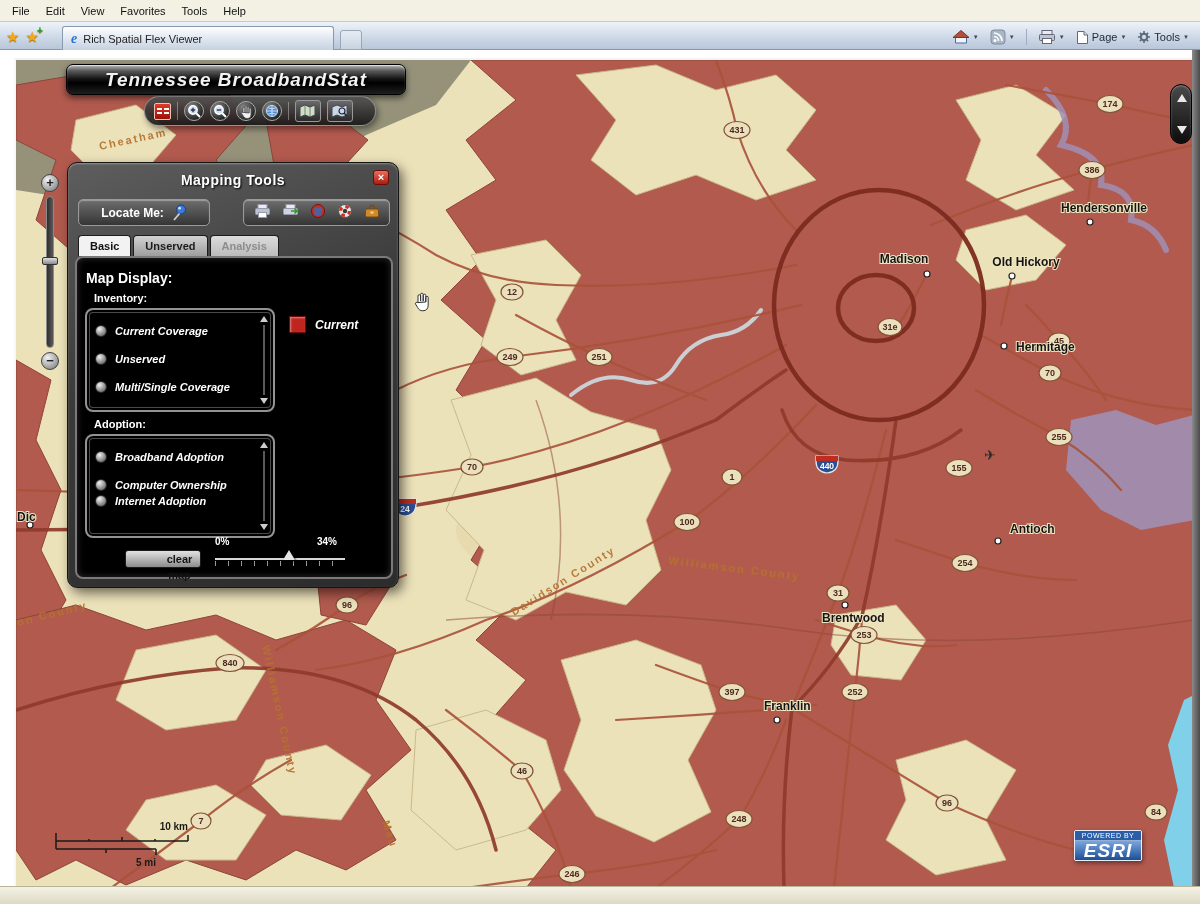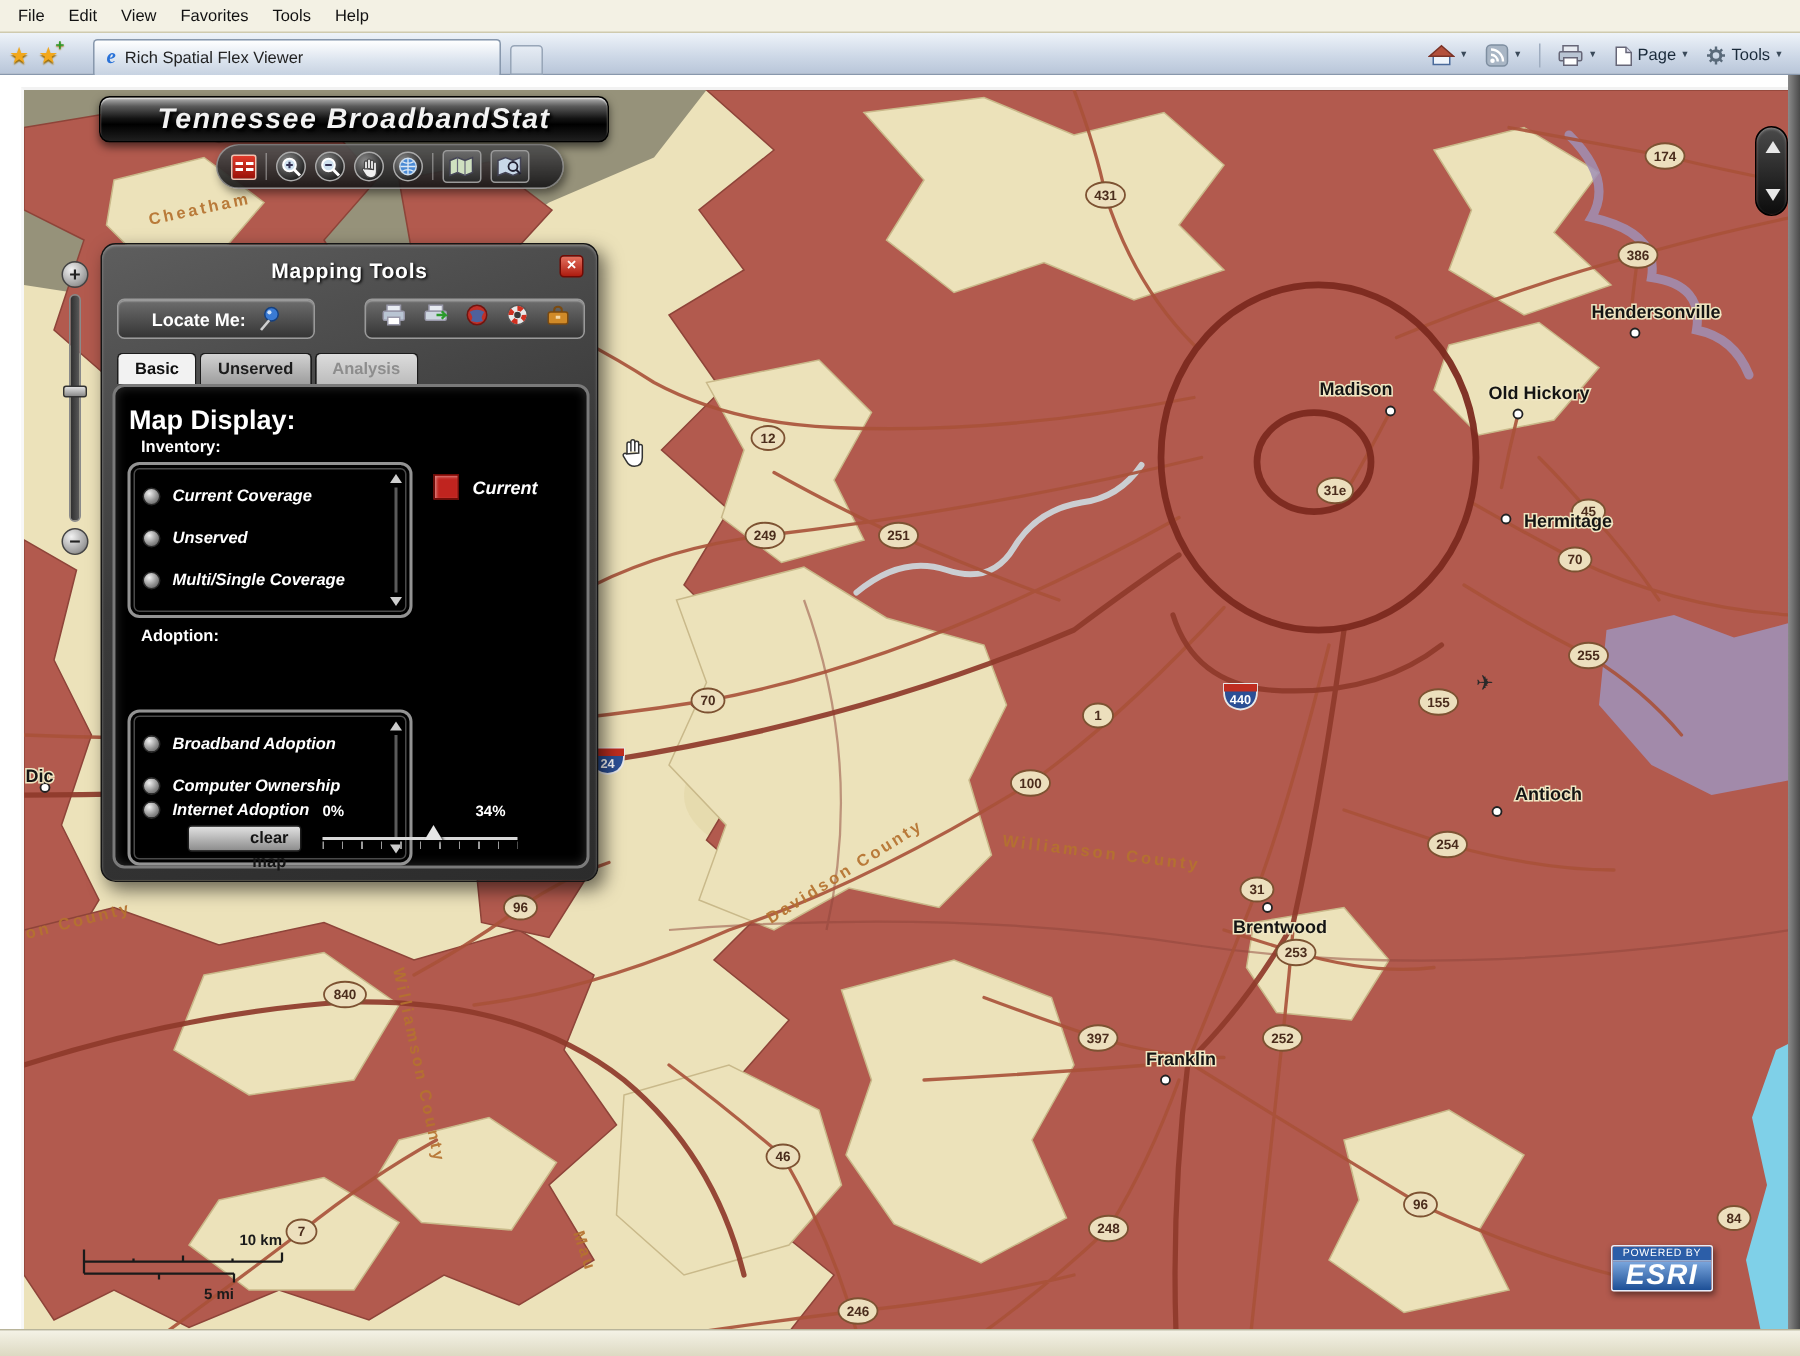--- a/index.html
+++ b/index.html
@@ -77,21 +77,21 @@
     color:#fff; font-weight:bold; font-size:12px; display:flex; align-items:center; justify-content:center; gap:7px; }
   .tool-group { position:absolute; left:175px; top:36px; width:147px; height:27px; border-radius:5px; border:1px solid #9a9a9a;
     background:linear-gradient(#6e6e6e,#353535); box-shadow:inset 0 1px 1px rgba(255,255,255,.35);
     display:flex; align-items:center; justify-content:space-around; padding:0 4px; }
   .mt-tabs { position:absolute; left:10px; top:72px; display:flex; height:21px; }
   .mt-tab { padding:0 11px; font-size:11px; font-weight:bold; border:1px solid #1c1c1c; border-bottom:none; border-radius:4px 4px 0 0; display:flex; align-items:center; margin-right:2px; }
   .mt-tab.basic { background:#f2f2f2; color:#101010; }
   .mt-tab.advanced { background:linear-gradient(#d2d2d2,#9e9e9e); color:#1c1c1c; }
   .mt-tab.analysis { background:linear-gradient(#dcdcdc,#bcbcbc); color:#8d8d8d; }
   .mt-inner { position:absolute; left:7px; top:93px; width:318px; height:323px; background:#000; border:2px solid #7a7a7a; border-radius:8px; box-shadow:inset 0 0 7px rgba(255,255,255,.18); }
-  .lbl-big { position:absolute; left:9px; top:12px; color:#fff; font-weight:bold; font-size:18px;text-align:right; }
+  .lbl-big { position:absolute; left:9px; top:12px; color:#fff; font-weight:bold; font-size:14px;text-align:right; }
   .lbl-sec { position:absolute; color:#fff; font-weight:bold; font-size:11px; }
   .optbox { position:absolute; left:8px; width:190px; height:104px; border:2px solid #939393; border-radius:8px; box-shadow:inset 0 0 0 2px #000, inset 0 0 0 3px #4a4a4a; }
   .optrow { position:absolute; left:8px; display:flex; align-items:center; gap:8px; height:18px; }
   .radio { width:12px; height:12px; border-radius:50%; background:radial-gradient(circle at 35% 30%,#f0f0f0,#8a8a8a 60%,#4e4e4e); border:1px solid #2a2a2a; }
   .opt-label { color:#fff; font-size:11px; font-weight:bold; font-style:italic; white-space:nowrap; }
   .mini-up { position:absolute; right:5px; top:6px; width:0; height:0; border-left:4px solid transparent; border-right:4px solid transparent; border-bottom:6px solid #cdcdcd; }
   .mini-dn { position:absolute; right:5px; bottom:6px; width:0; height:0; border-left:4px solid transparent; border-right:4px solid transparent; border-top:6px solid #cdcdcd; }
   .mini-track { position:absolute; right:8px; top:15px; bottom:15px; width:2px; background:#5a5a5a; }
   .legend { position:absolute; left:212px; top:58px; display:flex; align-items:center; gap:9px; }
   .swatch { width:17px; height:17px; background:#c0241f; border:1px solid #6e0c08; box-shadow:inset 1px 1px 2px rgba(255,255,255,.45); }
@@ -557,21 +557,21 @@
           <span class="mini-dn"></span>
         </div>
 
         <div class="legend">
           <span class="swatch"></span>
           <span class="legend-label">Current</span>
         </div>
 
         <div class="lbl-sec" style="left:17px; top:160px;">Adoption:</div>
 
-        <div class="optbox" style="top:176px;margin-top:39px;">
+        <div class="optbox" style="top:176px;">
           <div class="optrow" style="top:12px;">
             <span class="radio"></span>
             <span class="opt-label">Broadband Adoption</span>
           </div>
           <div class="optrow" style="top:40px;">
             <span class="radio"></span>
             <span class="opt-label">Computer Ownership</span>
           </div>
           <div class="optrow" style="top:56px;">
             <span class="radio"></span>

